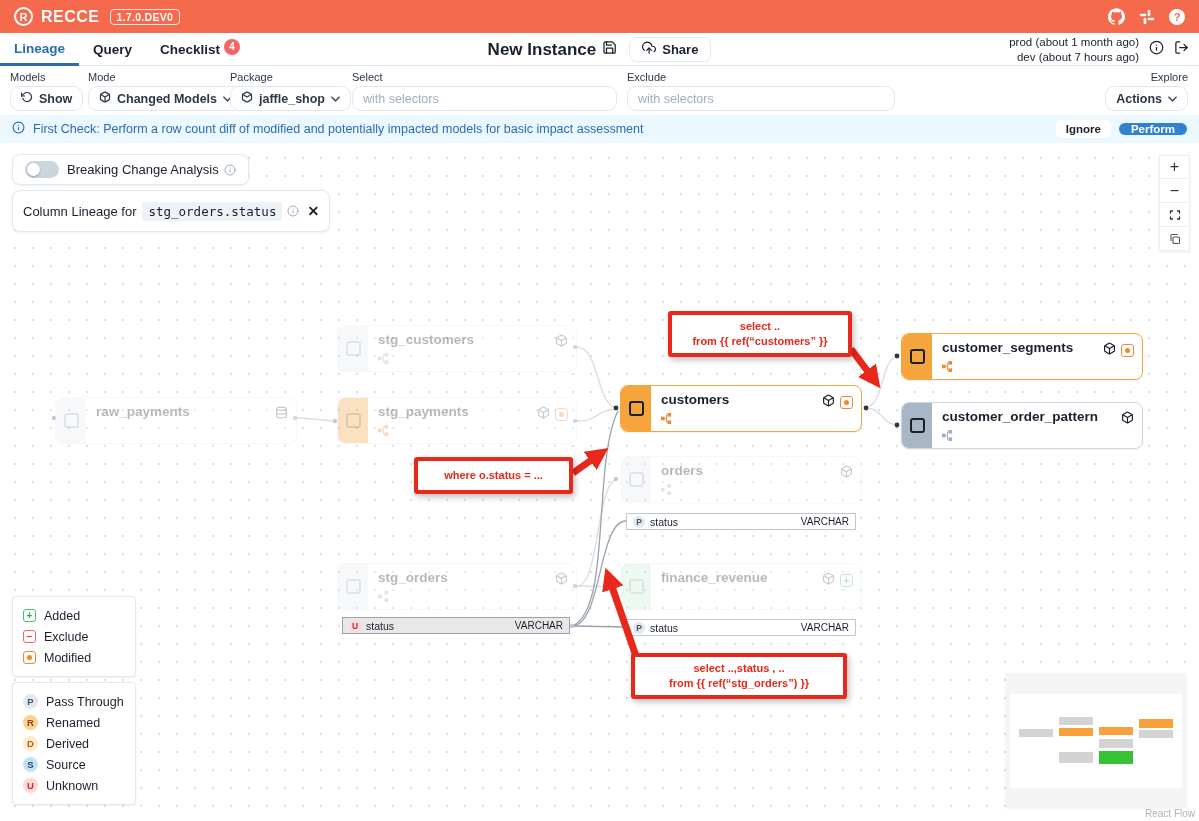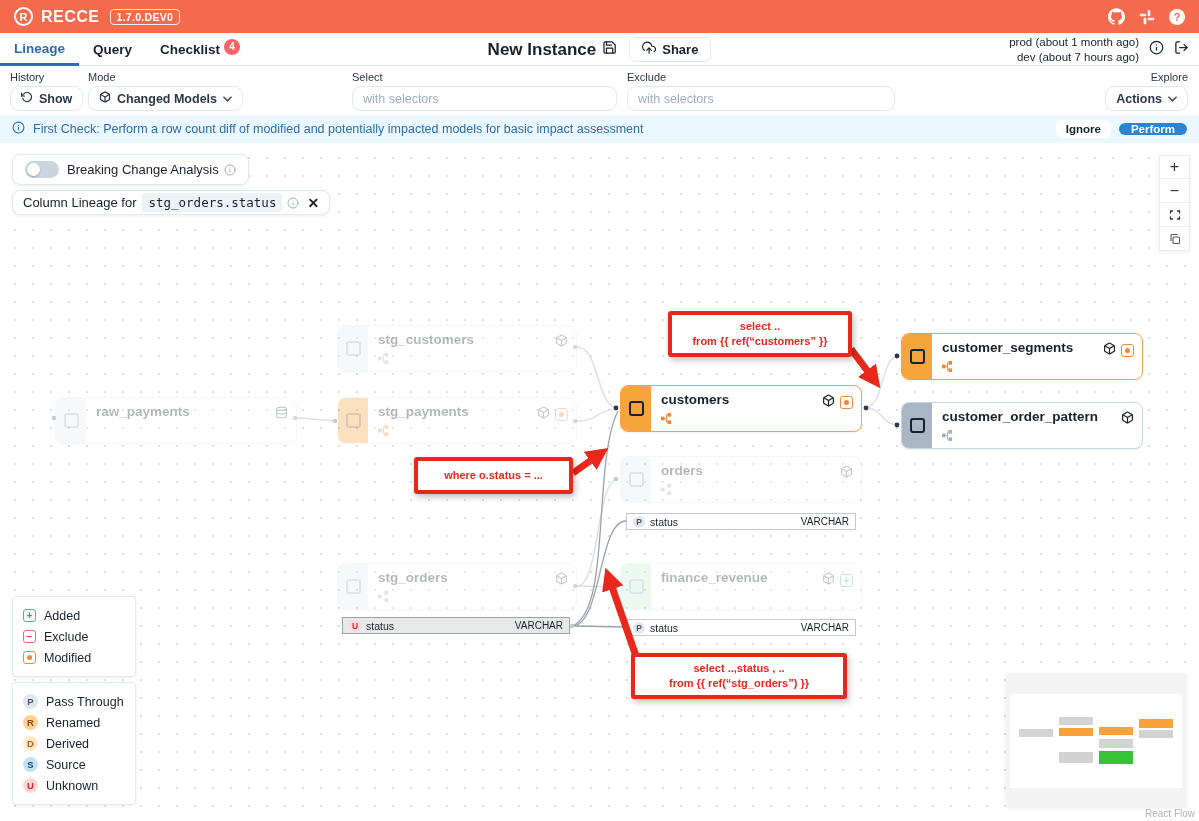--- a/index.html
+++ b/index.html
@@ -227,38 +227,53 @@
             <path d="M9 21H5a2 2 0 0 1-2-2V5a2 2 0 0 1 2-2h4"></path>
             <polyline points="16 17 21 12 16 7"></polyline>
             <line x1="21" y1="12" x2="9" y2="12"></line>
           </svg>
       </span>
     </div>
   </div>
 
   <div class="toolbar">
     <div class="tgroup" style="left:10px;">
-      <span class="tlabel">History</span>
+      <span class="tlabel">Models</span>
       <button class="tbtn">
         <span><svg width="12" height="12" viewBox="0 0 24 24" fill="none" stroke="#2D3748" stroke-width="2.4" stroke-linecap="round" stroke-linejoin="round">
               <polyline points="1 4 1 10 7 10"></polyline>
               <path d="M3.51 15a9 9 0 1 0 2.13-9.36L1 10"></path>
             </svg></span>
         <span>Show</span>
       </button>
     </div>
     <div class="tgroup" style="left:88px;">
       <span class="tlabel">Mode</span>
       <button class="tbtn">
         <span><svg width="12" height="12" viewBox="0 0 24 24" fill="none" stroke="#2D3748" stroke-width="2.4" stroke-linejoin="round">
               <path d="M21 16V8a2 2 0 0 0-1-1.73l-7-4a2 2 0 0 0-2 0l-7 4A2 2 0 0 0 3 8v8a2 2 0 0 0 1 1.73l7 4a2 2 0 0 0 2 0l7-4A2 2 0 0 0 21 16z"></path>
               <polyline points="3.27 6.96 12 12.01 20.73 6.96"></polyline>
               <line x1="12" y1="22.08" x2="12" y2="12"></line>
             </svg></span>
         <span>Changed Models</span>
+        <span class="chev">
+            <svg width="9" height="6" viewBox="0 0 10 6" fill="none" stroke="#4A5568" stroke-width="1.8" stroke-linecap="round">
+              <polyline points="1 1 5 5 9 1"></polyline>
+            </svg>
+          </span>
+      </button>
+    </div>
+    <div class="tgroup" style="left:230px;">
+      <span class="tlabel">Package</span>
+      <button class="tbtn">
+        <span><svg width="12" height="12" viewBox="0 0 24 24" fill="none" stroke="#2D3748" stroke-width="2.4" stroke-linejoin="round">
+              <path d="M21 16V8a2 2 0 0 0-1-1.73l-7-4a2 2 0 0 0-2 0l-7 4A2 2 0 0 0 3 8v8a2 2 0 0 0 1 1.73l7 4a2 2 0 0 0 2 0l7-4A2 2 0 0 0 21 16z"></path>
+              <polyline points="3.27 6.96 12 12.01 20.73 6.96"></polyline>
+            </svg></span>
+        <span>jaffle_shop</span>
         <span class="chev">
             <svg width="9" height="6" viewBox="0 0 10 6" fill="none" stroke="#4A5568" stroke-width="1.8" stroke-linecap="round">
               <polyline points="1 1 5 5 9 1"></polyline>
             </svg>
           </span>
       </button>
     </div>
     <div class="tgroup" style="left:352px; width:265px;">
       <span class="tlabel">Select</span>
       <input class="tinput" placeholder="with selectors" style="">
@@ -351,21 +366,21 @@
       <span class="panel-label">Breaking Change Analysis</span>
       <span class="info-dot">
         <svg width="12" height="12" viewBox="0 0 24 24" fill="none" stroke="currentColor" stroke-width="2" stroke-linecap="round">
             <circle cx="12" cy="12" r="10"></circle>
             <line x1="12" y1="16" x2="12" y2="12"></line>
             <line x1="12" y1="8" x2="12.01" y2="8"></line>
           </svg>
       </span>
     </div>
 
-    <div class="panel-box" style="left:12px; top:47px; height:25px; padding:0 10px;">
+    <div class="panel-box" style="left:12px; top:47px; height:42px; padding:0 10px;">
       <span class="panel-label">Column Lineage for</span>
       <span class="code-chip">stg_orders.status</span>
       <span class="info-dot">
         <svg width="12" height="12" viewBox="0 0 24 24" fill="none" stroke="currentColor" stroke-width="2" stroke-linecap="round">
             <circle cx="12" cy="12" r="10"></circle>
             <line x1="12" y1="16" x2="12" y2="12"></line>
             <line x1="12" y1="8" x2="12.01" y2="8"></line>
           </svg>
       </span>
       <span class="close-x">✕</span>

